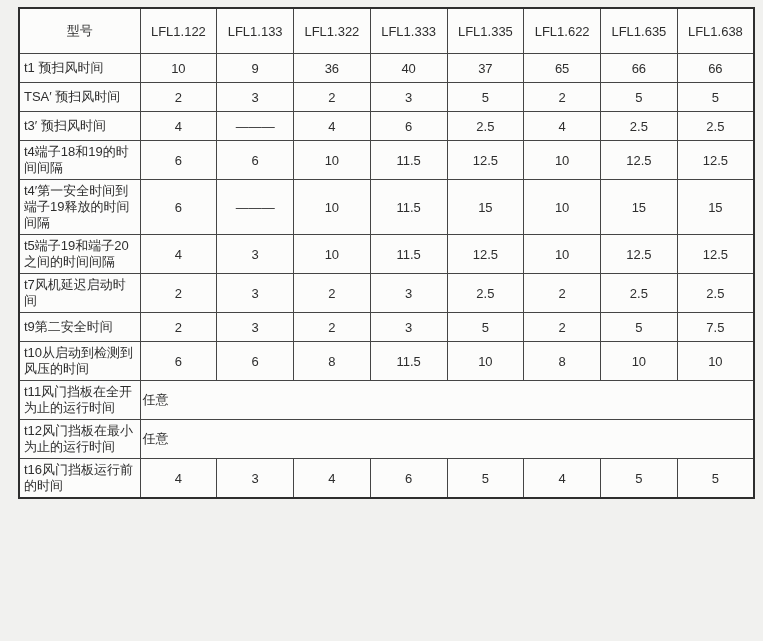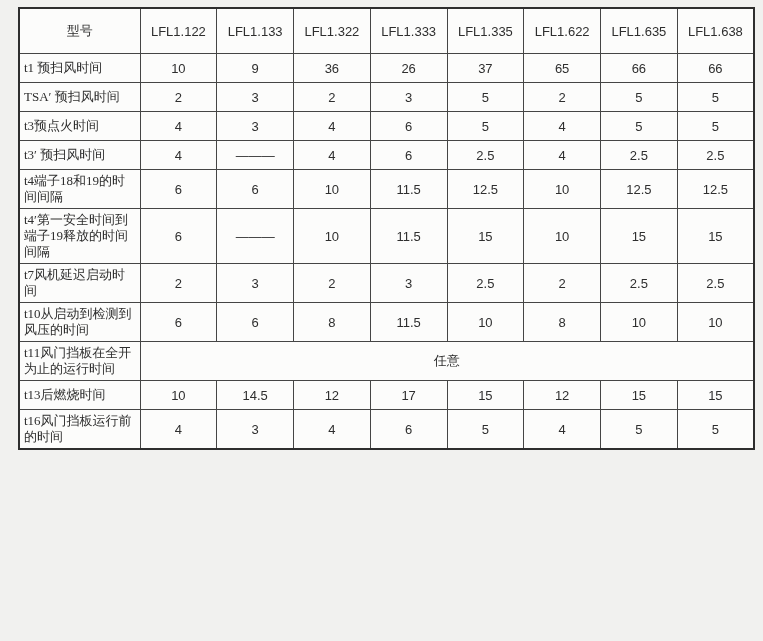--- a/index.html
+++ b/index.html
@@ -51,30 +51,28 @@
     text-align: center;
     vertical-align: middle;
     padding: 2px 4px;
   }
   td.row-label {
     text-align: left;
     vertical-align: middle;
     padding: 3px 2px 3px 4px;
     line-height: 16px;
     height: 22px;
-    font-family: Liberation Serif, serif;
   }
   td.cell-value {
     text-align: center;
     vertical-align: middle;
     padding: 2px;
     height: 22px;
   }
   td.cell-merged {
-    text-align: center;
     vertical-align: middle;
     padding: 2px;
     height: 22px;
   }
 </style>
 </head>
 <body>
 
 <div class="page">
   <table class="spec-table">
@@ -101,49 +99,38 @@
           <th class="model-head">LFL1.635</th>
           <th class="model-head">LFL1.638</th>
         </tr>
     </thead>
     <tbody>
         <tr>
           <td class="row-label">t1 预扫风时间</td>
           <td class="cell-value">10</td>
           <td class="cell-value">9</td>
           <td class="cell-value">36</td>
-          <td class="cell-value">26</td>
+          <td class="cell-value">40</td>
           <td class="cell-value">37</td>
           <td class="cell-value">65</td>
           <td class="cell-value">66</td>
           <td class="cell-value">66</td>
         </tr>
         <tr>
           <td class="row-label">TSA′ 预扫风时间</td>
           <td class="cell-value">2</td>
           <td class="cell-value">3</td>
           <td class="cell-value">2</td>
           <td class="cell-value">3</td>
           <td class="cell-value">5</td>
           <td class="cell-value">2</td>
           <td class="cell-value">5</td>
           <td class="cell-value">5</td>
         </tr>
         <tr>
-          <td class="row-label">t3预点火时间</td>
-          <td class="cell-value">4</td>
-          <td class="cell-value">3</td>
-          <td class="cell-value">4</td>
-          <td class="cell-value">6</td>
-          <td class="cell-value">5</td>
-          <td class="cell-value">4</td>
-          <td class="cell-value">5</td>
-          <td class="cell-value">5</td>
-        </tr>
-        <tr>
           <td class="row-label">t3′ 预扫风时间</td>
           <td class="cell-value">4</td>
           <td class="cell-value">———</td>
           <td class="cell-value">4</td>
           <td class="cell-value">6</td>
           <td class="cell-value">2.5</td>
           <td class="cell-value">4</td>
           <td class="cell-value">2.5</td>
           <td class="cell-value">2.5</td>
         </tr>
@@ -163,55 +150,70 @@
           <td class="cell-value">6</td>
           <td class="cell-value">———</td>
           <td class="cell-value">10</td>
           <td class="cell-value">11.5</td>
           <td class="cell-value">15</td>
           <td class="cell-value">10</td>
           <td class="cell-value">15</td>
           <td class="cell-value">15</td>
         </tr>
         <tr>
+          <td class="row-label">t5端子19和端子20之间的时间间隔</td>
+          <td class="cell-value">4</td>
+          <td class="cell-value">3</td>
+          <td class="cell-value">10</td>
+          <td class="cell-value">11.5</td>
+          <td class="cell-value">12.5</td>
+          <td class="cell-value">10</td>
+          <td class="cell-value">12.5</td>
+          <td class="cell-value">12.5</td>
+        </tr>
+        <tr>
           <td class="row-label">t7风机延迟启动时间</td>
           <td class="cell-value">2</td>
           <td class="cell-value">3</td>
           <td class="cell-value">2</td>
           <td class="cell-value">3</td>
           <td class="cell-value">2.5</td>
           <td class="cell-value">2</td>
           <td class="cell-value">2.5</td>
           <td class="cell-value">2.5</td>
+        </tr>
+        <tr>
+          <td class="row-label">t9第二安全时间</td>
+          <td class="cell-value">2</td>
+          <td class="cell-value">3</td>
+          <td class="cell-value">2</td>
+          <td class="cell-value">3</td>
+          <td class="cell-value">5</td>
+          <td class="cell-value">2</td>
+          <td class="cell-value">5</td>
+          <td class="cell-value">7.5</td>
         </tr>
         <tr>
           <td class="row-label">t10从启动到检测到风压的时间</td>
           <td class="cell-value">6</td>
           <td class="cell-value">6</td>
           <td class="cell-value">8</td>
           <td class="cell-value">11.5</td>
           <td class="cell-value">10</td>
           <td class="cell-value">8</td>
           <td class="cell-value">10</td>
           <td class="cell-value">10</td>
         </tr>
         <tr>
           <td class="row-label">t11风门挡板在全开为止的运行时间</td>
           <td class="cell-merged" colspan="8">任意</td>
         </tr>
         <tr>
-          <td class="row-label">t13后燃烧时间</td>
-          <td class="cell-value">10</td>
-          <td class="cell-value">14.5</td>
-          <td class="cell-value">12</td>
-          <td class="cell-value">17</td>
-          <td class="cell-value">15</td>
-          <td class="cell-value">12</td>
-          <td class="cell-value">15</td>
-          <td class="cell-value">15</td>
+          <td class="row-label">t12风门挡板在最小为止的运行时间</td>
+          <td class="cell-merged" colspan="8">任意</td>
         </tr>
         <tr>
           <td class="row-label">t16风门挡板运行前的时间</td>
           <td class="cell-value">4</td>
           <td class="cell-value">3</td>
           <td class="cell-value">4</td>
           <td class="cell-value">6</td>
           <td class="cell-value">5</td>
           <td class="cell-value">4</td>
           <td class="cell-value">5</td>

